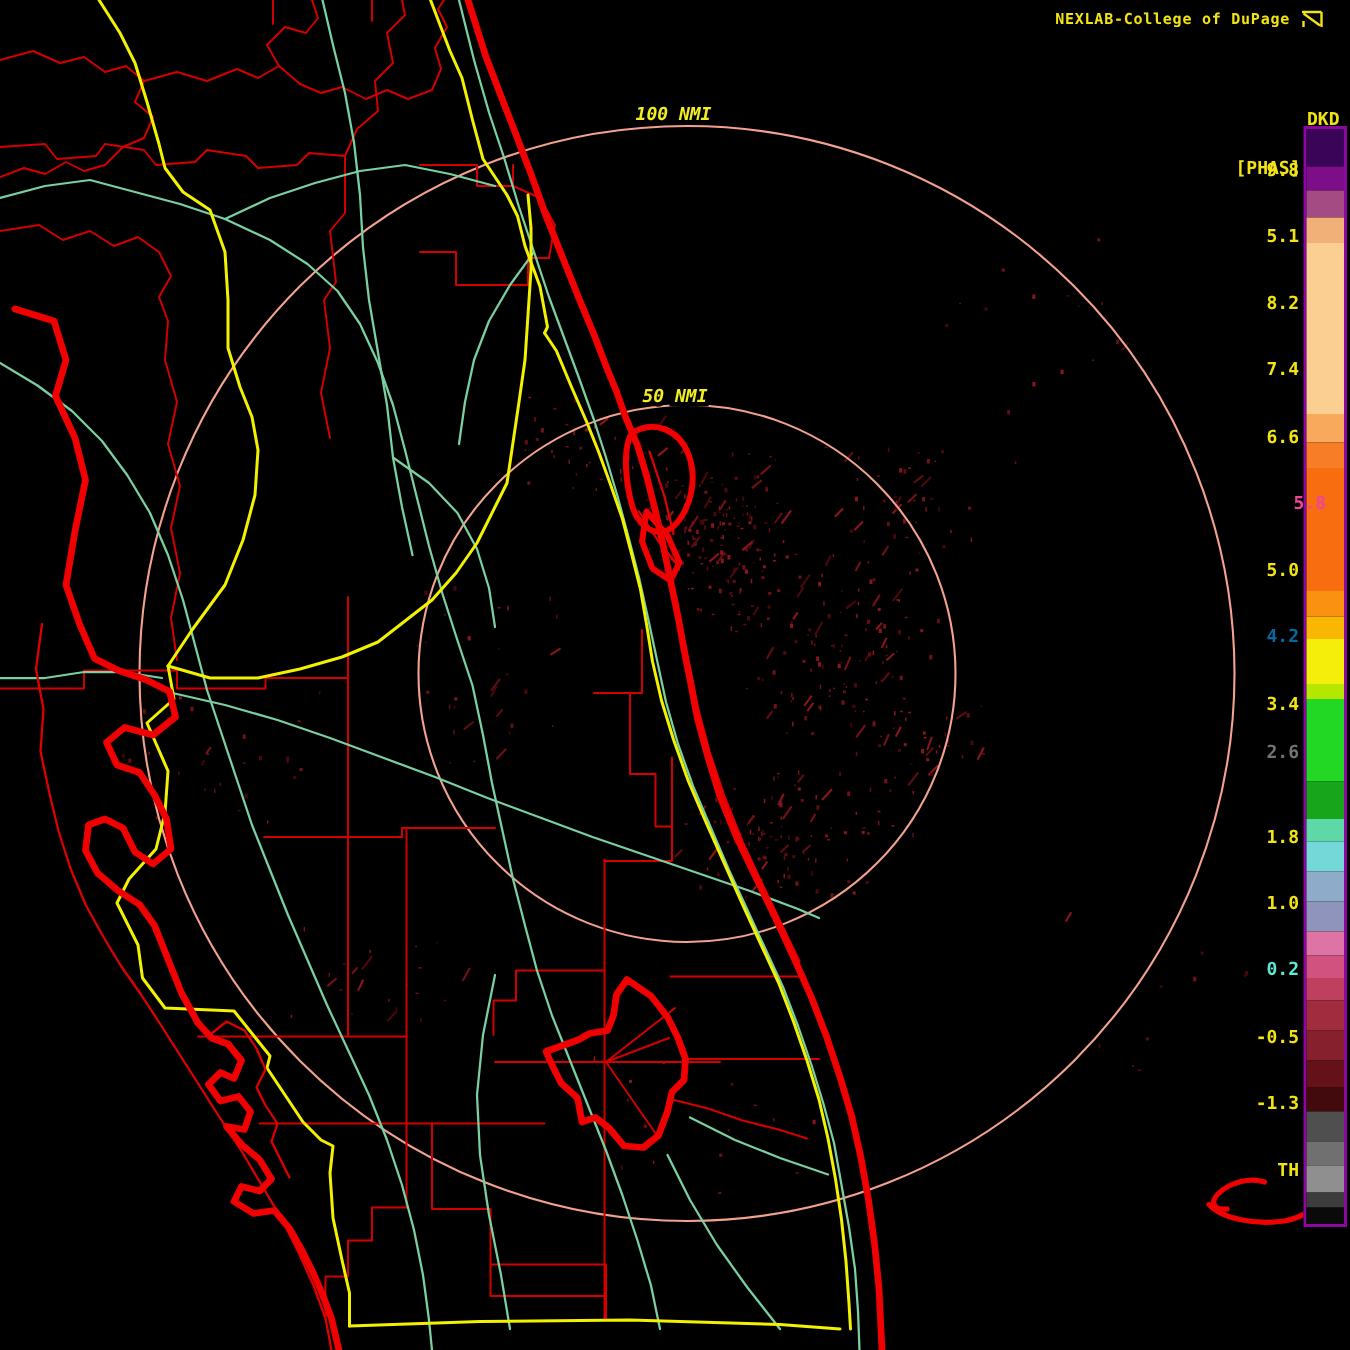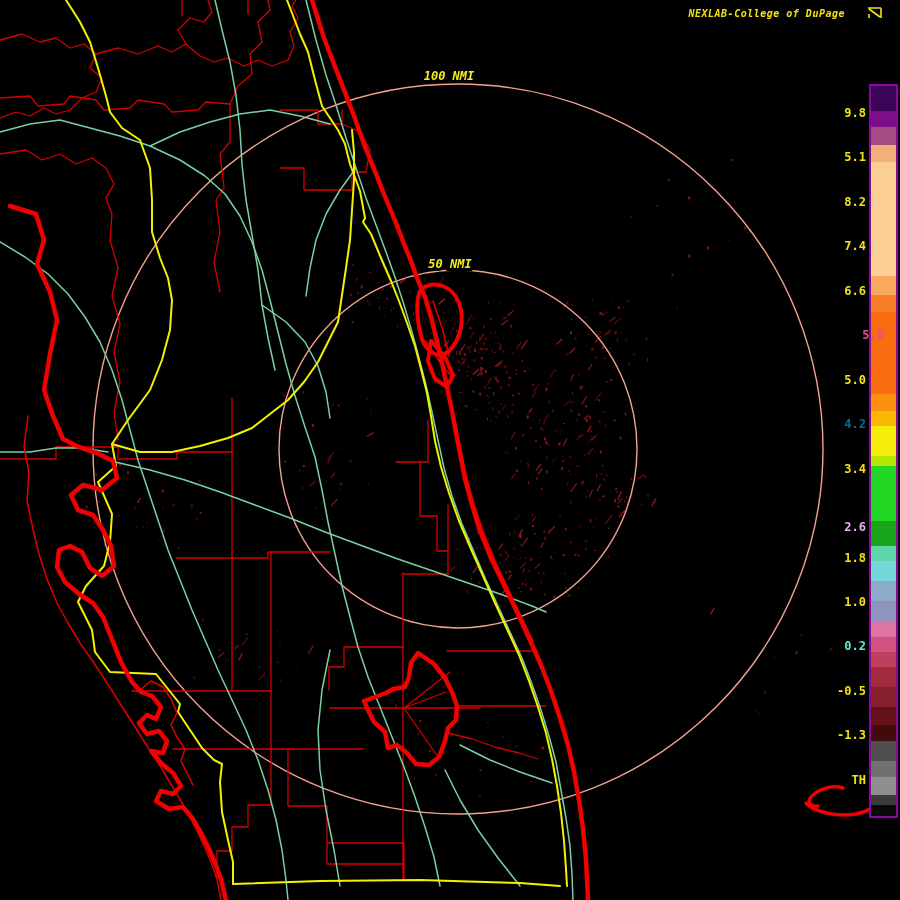--- a/index.html
+++ b/index.html
@@ -2,22 +2,22 @@
 <html><head>
 <meta charset="utf-8">
 <style>
   html,body{margin:0;padding:0;background:#000;}
   .screen{
     position:relative;width:900px;height:900px;background:#000;overflow:hidden;
     font-family:"DejaVu Sans Mono","Liberation Mono",monospace;
   }
   .map-svg{position:absolute;left:0;top:0;width:900px;height:900px;display:block;}
   .hdr{
-    position:absolute;top:6px;right:16px;display:flex;align-items:center;gap:21px;
-    color:#f2e312;font-size:10px;font-weight:bold;letter-spacing:0.5px;white-space:pre;font-style:italic;
+    position:absolute;top:6px;right:16px;display:flex;align-items:center;gap:6px;
+    color:#f2e312;font-size:10px;font-weight:bold;letter-spacing:0.5px;white-space:pre;
   }
   .prod{position:absolute;right:7px;top:52px;text-align:right;color:#f2e312;
     font-size:12px;font-weight:bold;line-height:11px;white-space:pre;}
   .prod .units{margin-right:26px;}
   .cbar-frame{position:absolute;border:2px solid #8a07a0;background:#000;box-sizing:content-box;}
   .cbar-seg{width:100%;}
   .cbar-label{position:absolute;color:#f2e312;font-size:12px;font-weight:bold;
     transform:translateY(-50%);white-space:pre;}
   .caption{position:absolute;left:155px;top:881px;color:#f6c9a1;font-size:15px;
     letter-spacing:1.1px;white-space:pre;}
@@ -751,20 +751,24 @@
       <text x="449" y="80" fill="#f2ee22" font-size="12" font-style="italic" font-weight="bold" font-family="&quot;DejaVu Sans Mono&quot;,&quot;Liberation Mono&quot;,monospace" text-anchor="middle" paint-order="stroke" stroke="#000" stroke-width="6">100 NMI</text>
     </svg>
 
   <div class="hdr">
     <span>NEXLAB-College of DuPage</span>
     <svg width="18" height="14" viewBox="0 0 18 14">
       <path d="M2,2 H15 M15,2 V12 M3,3 L14,11 M3,12 V8" stroke="#f2e312" stroke-width="1.6" fill="none"></path>
     </svg>
   </div>
 
+  <div class="prod">
+    <div>DKD</div>
+    <div class="units">[PHAS]</div>
+  </div>
 
   <div class="cbar-frame" style="left: 869px; top: 84px; width: 25px; height: 730px; border-color: rgb(138, 7, 160);">
       <div class="cbar-seg" style="height: 25px; background: rgb(58, 4, 88);"></div>
       <div class="cbar-seg" style="height: 16px; background: rgb(124, 15, 136);"></div>
       <div class="cbar-seg" style="height: 18px; background: rgb(163, 75, 130);"></div>
       <div class="cbar-seg" style="height: 17px; background: rgb(240, 176, 119);"></div>
       <div class="cbar-seg" style="height: 114px; background: rgb(251, 207, 146);"></div>
       <div class="cbar-seg" style="height: 19px; background: rgb(249, 169, 91);"></div>
       <div class="cbar-seg" style="height: 17px; background: rgb(247, 126, 39);"></div>
       <div class="cbar-seg" style="height: 82px; background: rgb(247, 109, 16);"></div>
@@ -796,20 +800,20 @@
 
 <div class="cbar-label" style="right: 34px; top: 113px; color: rgb(242, 227, 18);">9.8</div>
     <div class="cbar-label" style="right: 34px; top: 157px; color: rgb(242, 227, 18);">5.1</div>
     <div class="cbar-label" style="right: 34px; top: 202px; color: rgb(242, 227, 18);">8.2</div>
     <div class="cbar-label" style="right: 34px; top: 246px; color: rgb(242, 227, 18);">7.4</div>
     <div class="cbar-label" style="right: 34px; top: 291px; color: rgb(242, 227, 18);">6.6</div>
     <div class="cbar-label" style="right: 16px; top: 335px; color: #ec4899;">5.8</div>
     <div class="cbar-label" style="right: 34px; top: 380px; color: rgb(242, 227, 18);">5.0</div>
     <div class="cbar-label" style="right: 34px; top: 424px; color: #0369a1; margin-left: 37px;">4.2</div>
     <div class="cbar-label" style="right: 34px; top: 469px; color: rgb(242, 227, 18);">3.4</div>
-    <div class="cbar-label" style="right: 34px; top: 527px; color: #f0abfc;">2.6</div>
+    <div class="cbar-label" style="right: 34px; top: 501px; color: #737373;">2.6</div>
     <div class="cbar-label" style="right: 34px; top: 558px; color: rgb(242, 227, 18);">1.8</div>
     <div class="cbar-label" style="right: 34px; top: 602px; color: rgb(242, 227, 18);">1.0</div>
     <div class="cbar-label" style="right: 34px; top: 646px; color: #5eead4;">0.2</div>
     <div class="cbar-label" style="right: 34px; top: 691px; color: rgb(242, 227, 18);">-0.5</div>
     <div class="cbar-label" style="right: 34px; top: 735px; color: rgb(242, 227, 18);">-1.3</div>
     <div class="cbar-label" style="right: 34px; top: 780px; color: rgb(242, 227, 18);">TH</div>
   </div>
 
 </body></html>

